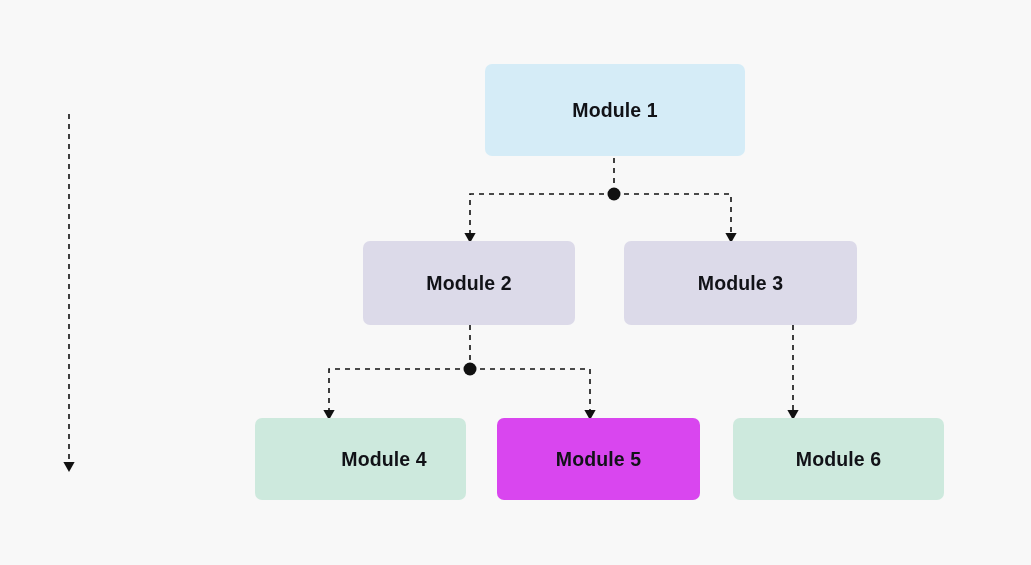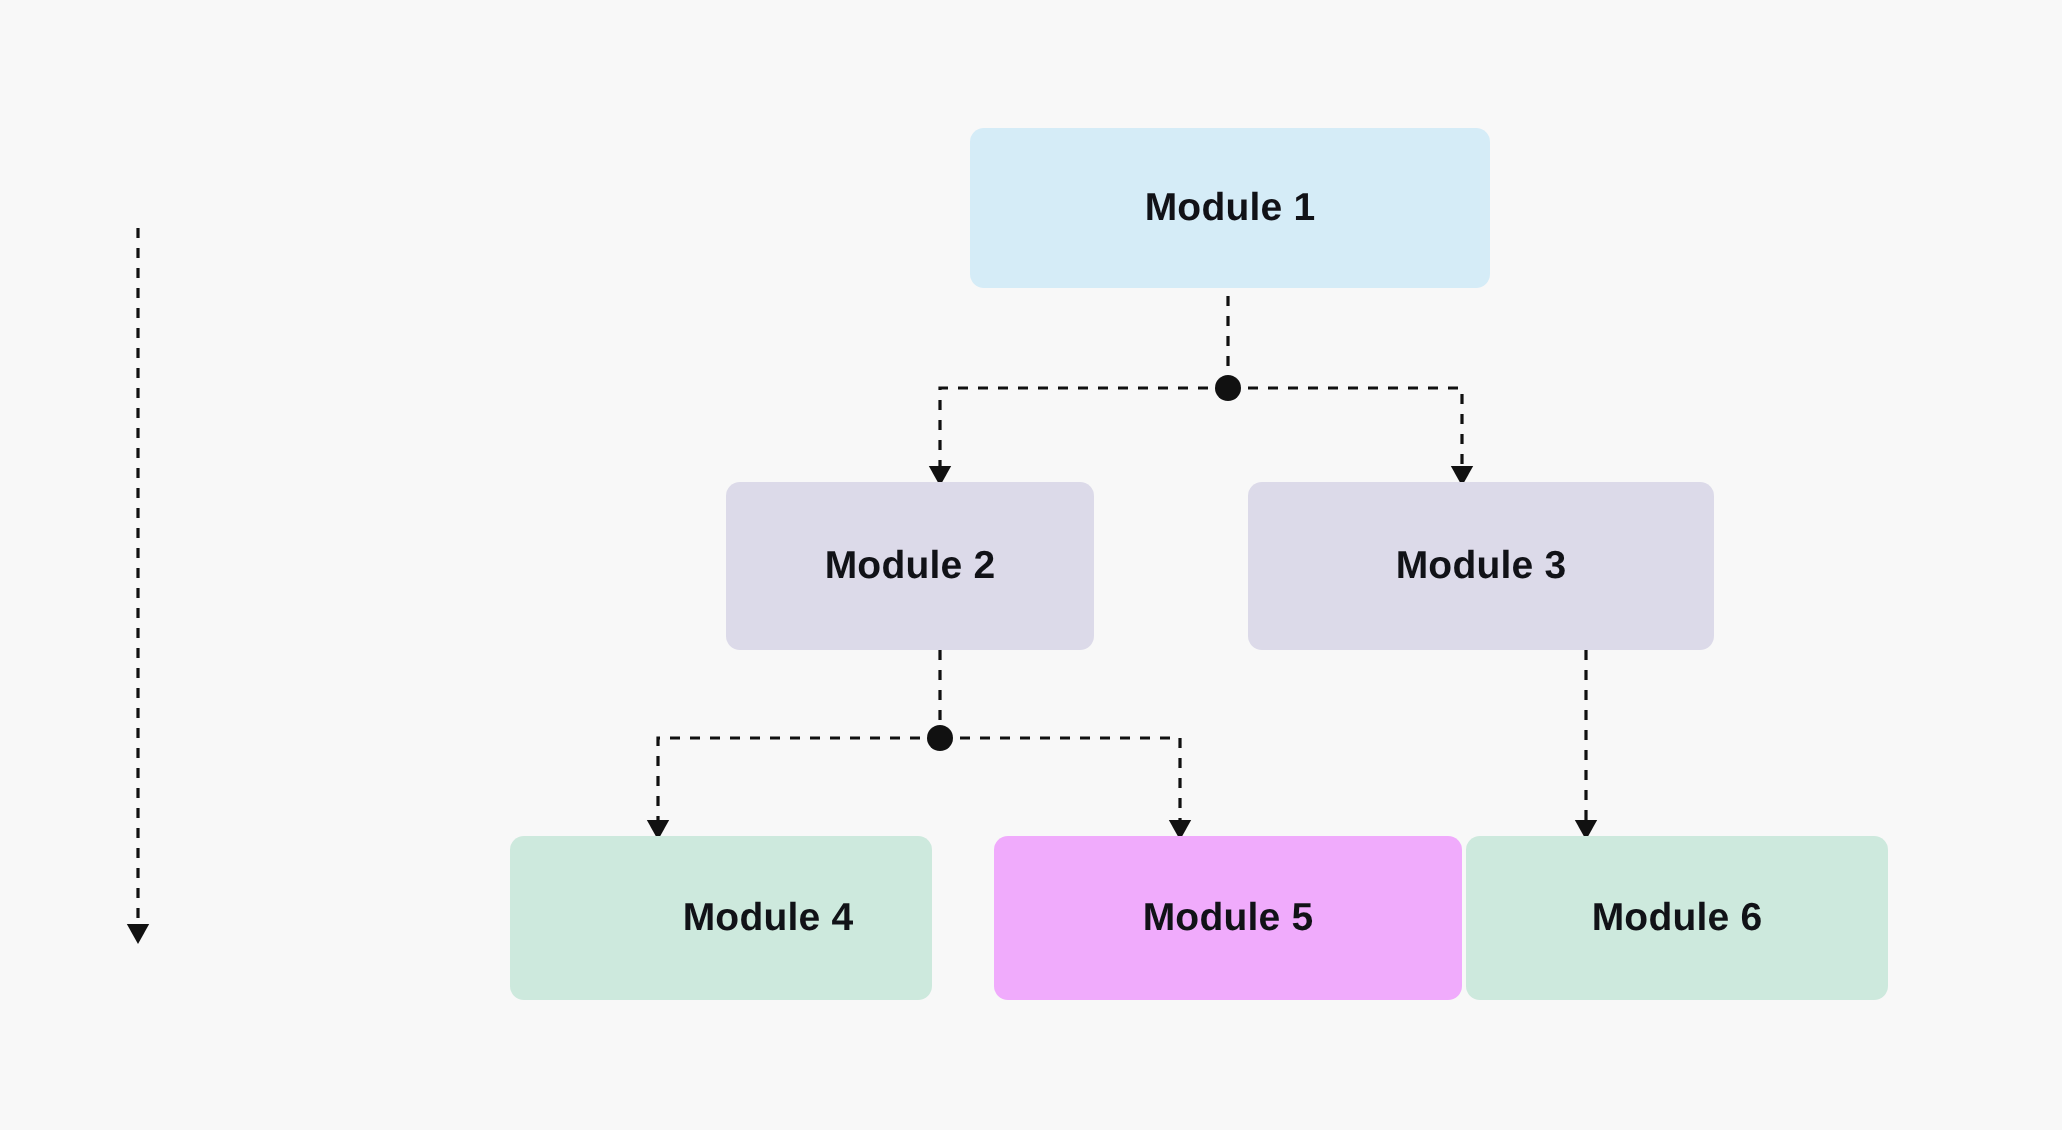--- a/index.html
+++ b/index.html
@@ -68,33 +68,33 @@
       <polygon points="725.4,233 736.6,233 731,243" fill="#111111"></polygon>
       <polygon points="323.4,410 334.6,410 329,420" fill="#111111"></polygon>
       <polygon points="584.4,410 595.6,410 590,420" fill="#111111"></polygon>
       <polygon points="787.4,410 798.6,410 793,420" fill="#111111"></polygon>
       <polygon points="63.4,462 74.6,462 69,472" fill="#111111"></polygon>
       <circle cx="614" cy="194" r="6.5" fill="#111111"></circle>
       <circle cx="470" cy="369" r="6.5" fill="#111111"></circle>
     </svg>
 
   <div id="nodes-layer">
-      <div class="node" style="left: 485px; top: 64px; width: 260px; height: 80px; background: rgb(213, 236, 247);">
+      <div class="node" style="left: 485px; top: 64px; width: 260px; height: 92px; background: rgb(213, 236, 247);">
         <span>Module 1</span>
       </div>
-      <div class="node" style="left: 363px; top: 241px; width: 184px; height: 84px; background: rgb(220, 218, 233);">
+      <div class="node" style="left: 363px; top: 241px; width: 212px; height: 84px; background: rgb(220, 218, 233);">
         <span>Module 2</span>
       </div>
       <div class="node" style="left: 624px; top: 241px; width: 233px; height: 84px; background: rgb(220, 218, 233);">
         <span>Module 3</span>
       </div>
       <div class="node" style="left: 255px; top: 418px; width: 211px; height: 82px; background: rgb(205, 233, 221); padding-left: 47px;">
         <span>Module 4</span>
       </div>
-      <div class="node" style="left: 497px; top: 418px; width: 234px; height: 82px; background: #f0abfc;">
+      <div class="node" style="left: 497px; top: 418px; width: 203px; height: 82px; background: #d946ef;">
         <span>Module 5</span>
       </div>
       <div class="node" style="left: 733px; top: 418px; width: 211px; height: 82px; background: rgb(205, 233, 221);">
         <span>Module 6</span>
       </div>
     </div>
 
 </div>
 
 </body></html>

